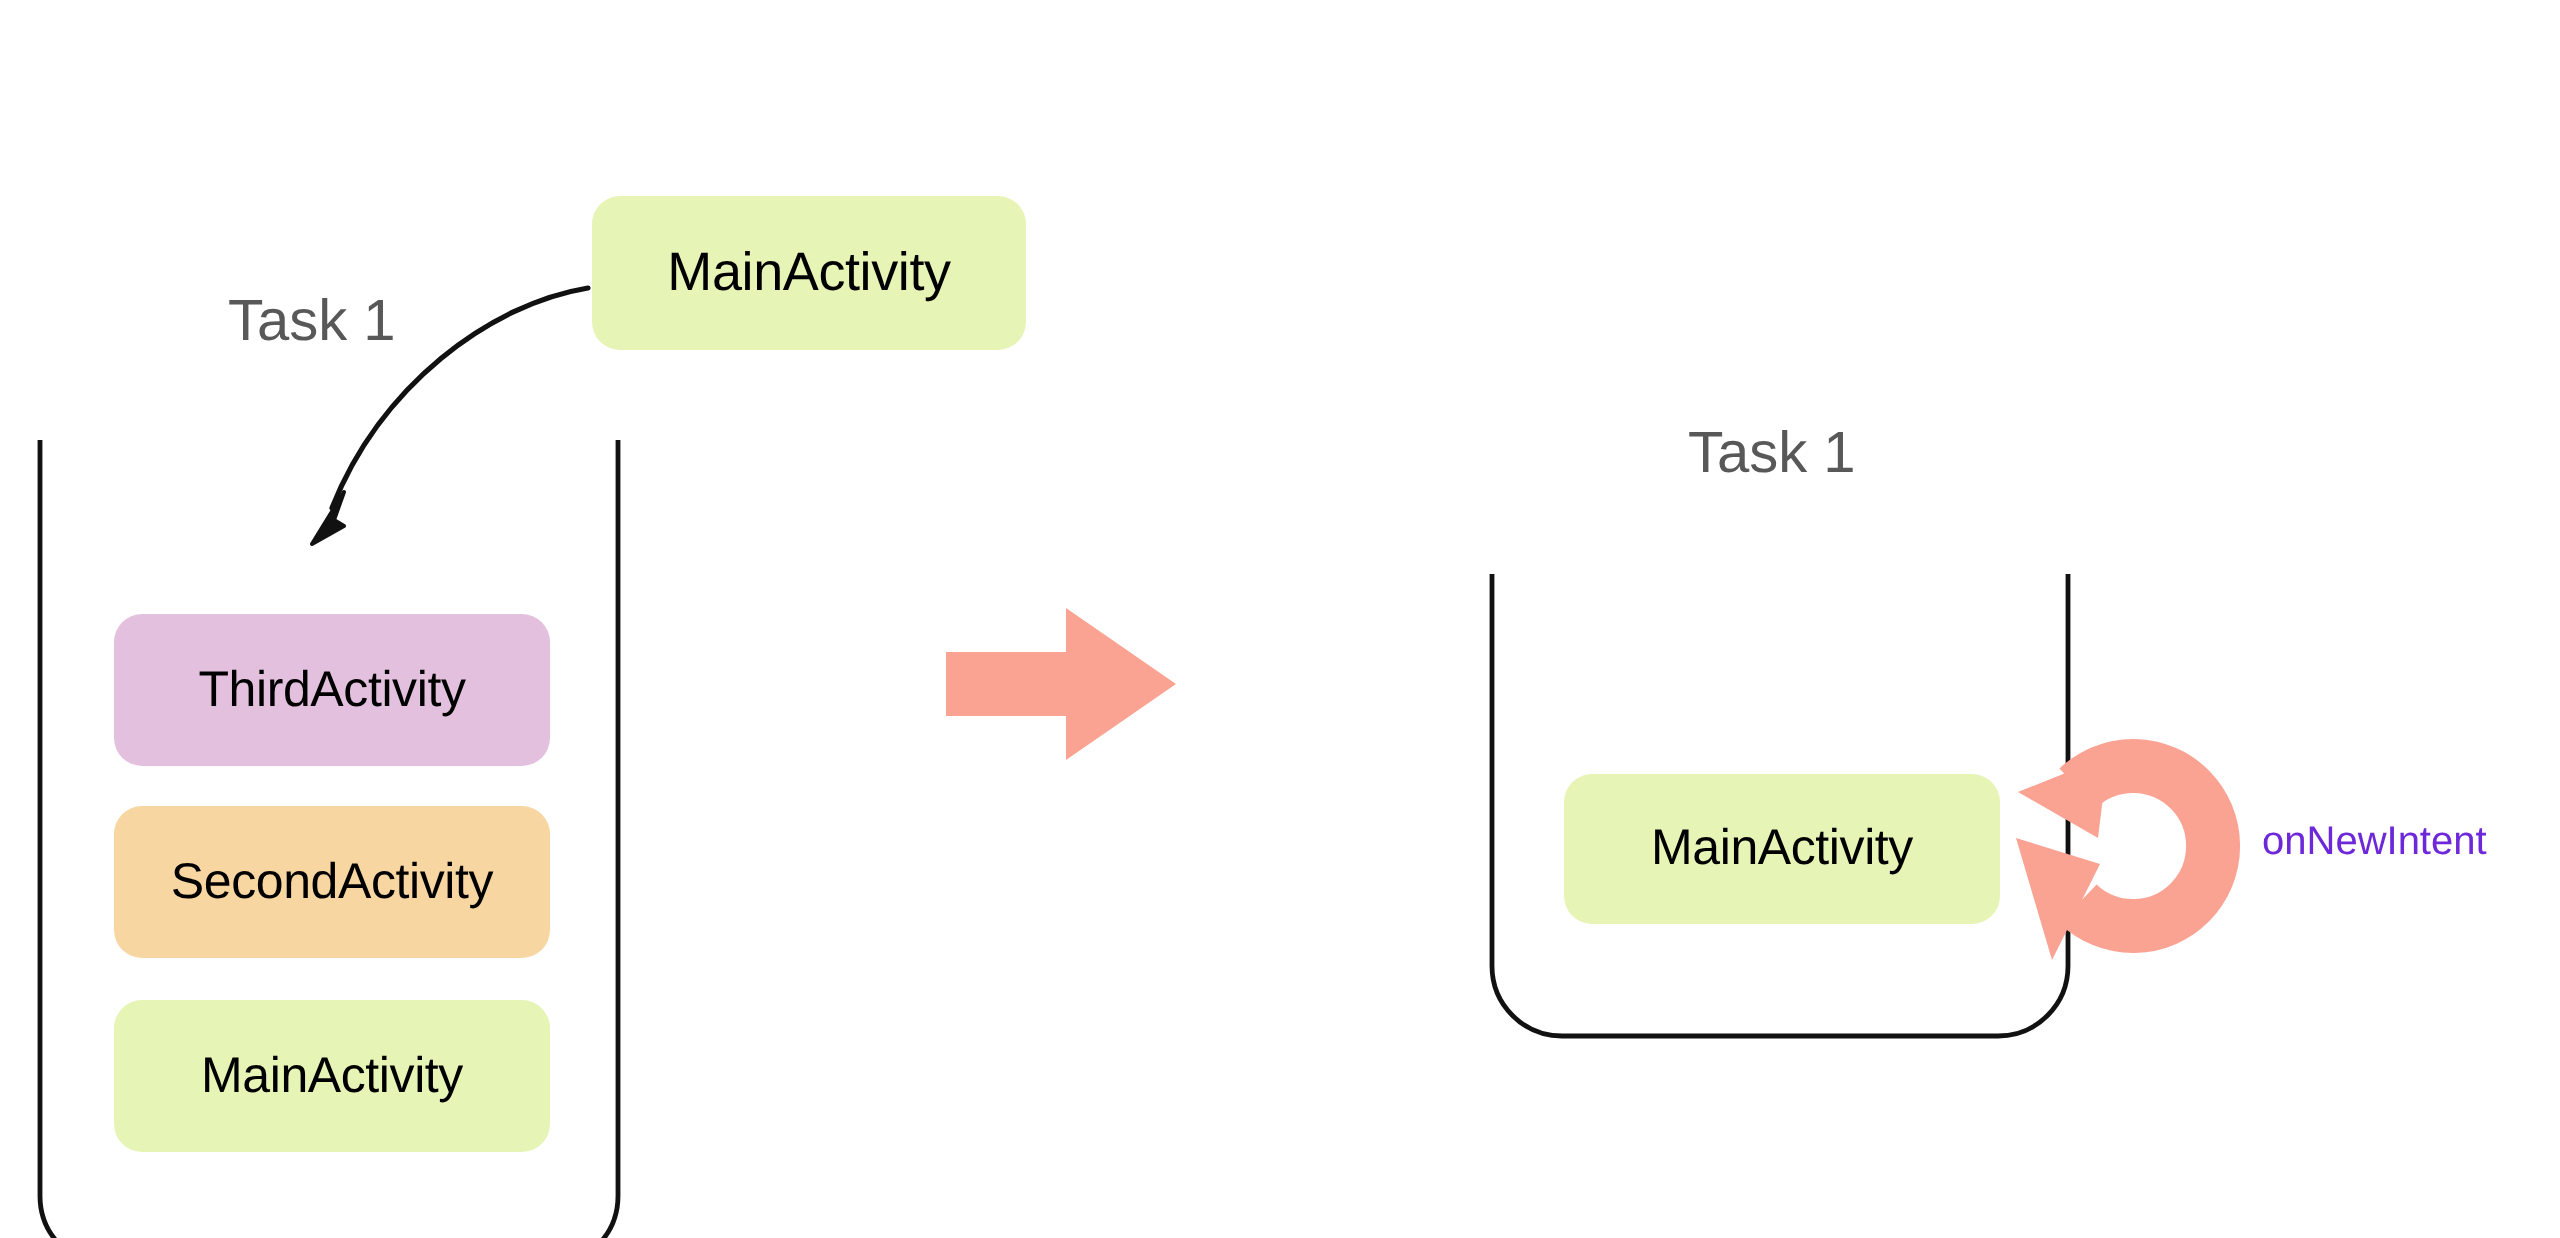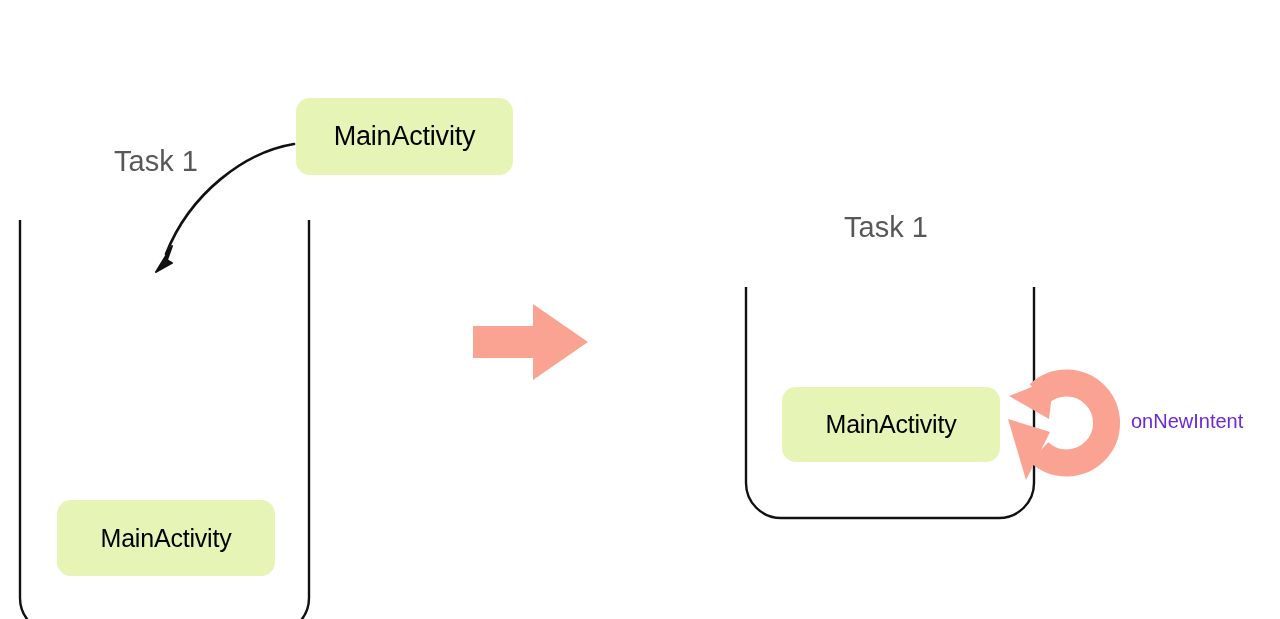--- a/index.html
+++ b/index.html
@@ -120,21 +120,23 @@
 
       <path d="M 1008,371 L 1050,384 L 1026,432 Z" fill="#fba393"></path>
     </g>
 
   </svg>
 
   <div class="task-label task-label-left">Task 1</div>
 
   <div class="chip chip-main-top" style="background:#e6f4b6;">MainActivity</div>
 
+  <div class="chip chip-third" style="background:#e3c1de;">ThirdActivity</div>
 
+  <div class="chip chip-second" style="background:#f8d6a2;">SecondActivity</div>
 
   <div class="chip chip-main-bottom" style="background:#e6f4b6;">MainActivity</div>
 
   <div class="task-label task-label-right">Task 1</div>
 
   <div class="chip chip-main-right" style="background:#e6f4b6;">MainActivity</div>
 
   <div class="callout-label">onNewIntent</div>
 
 </div>

